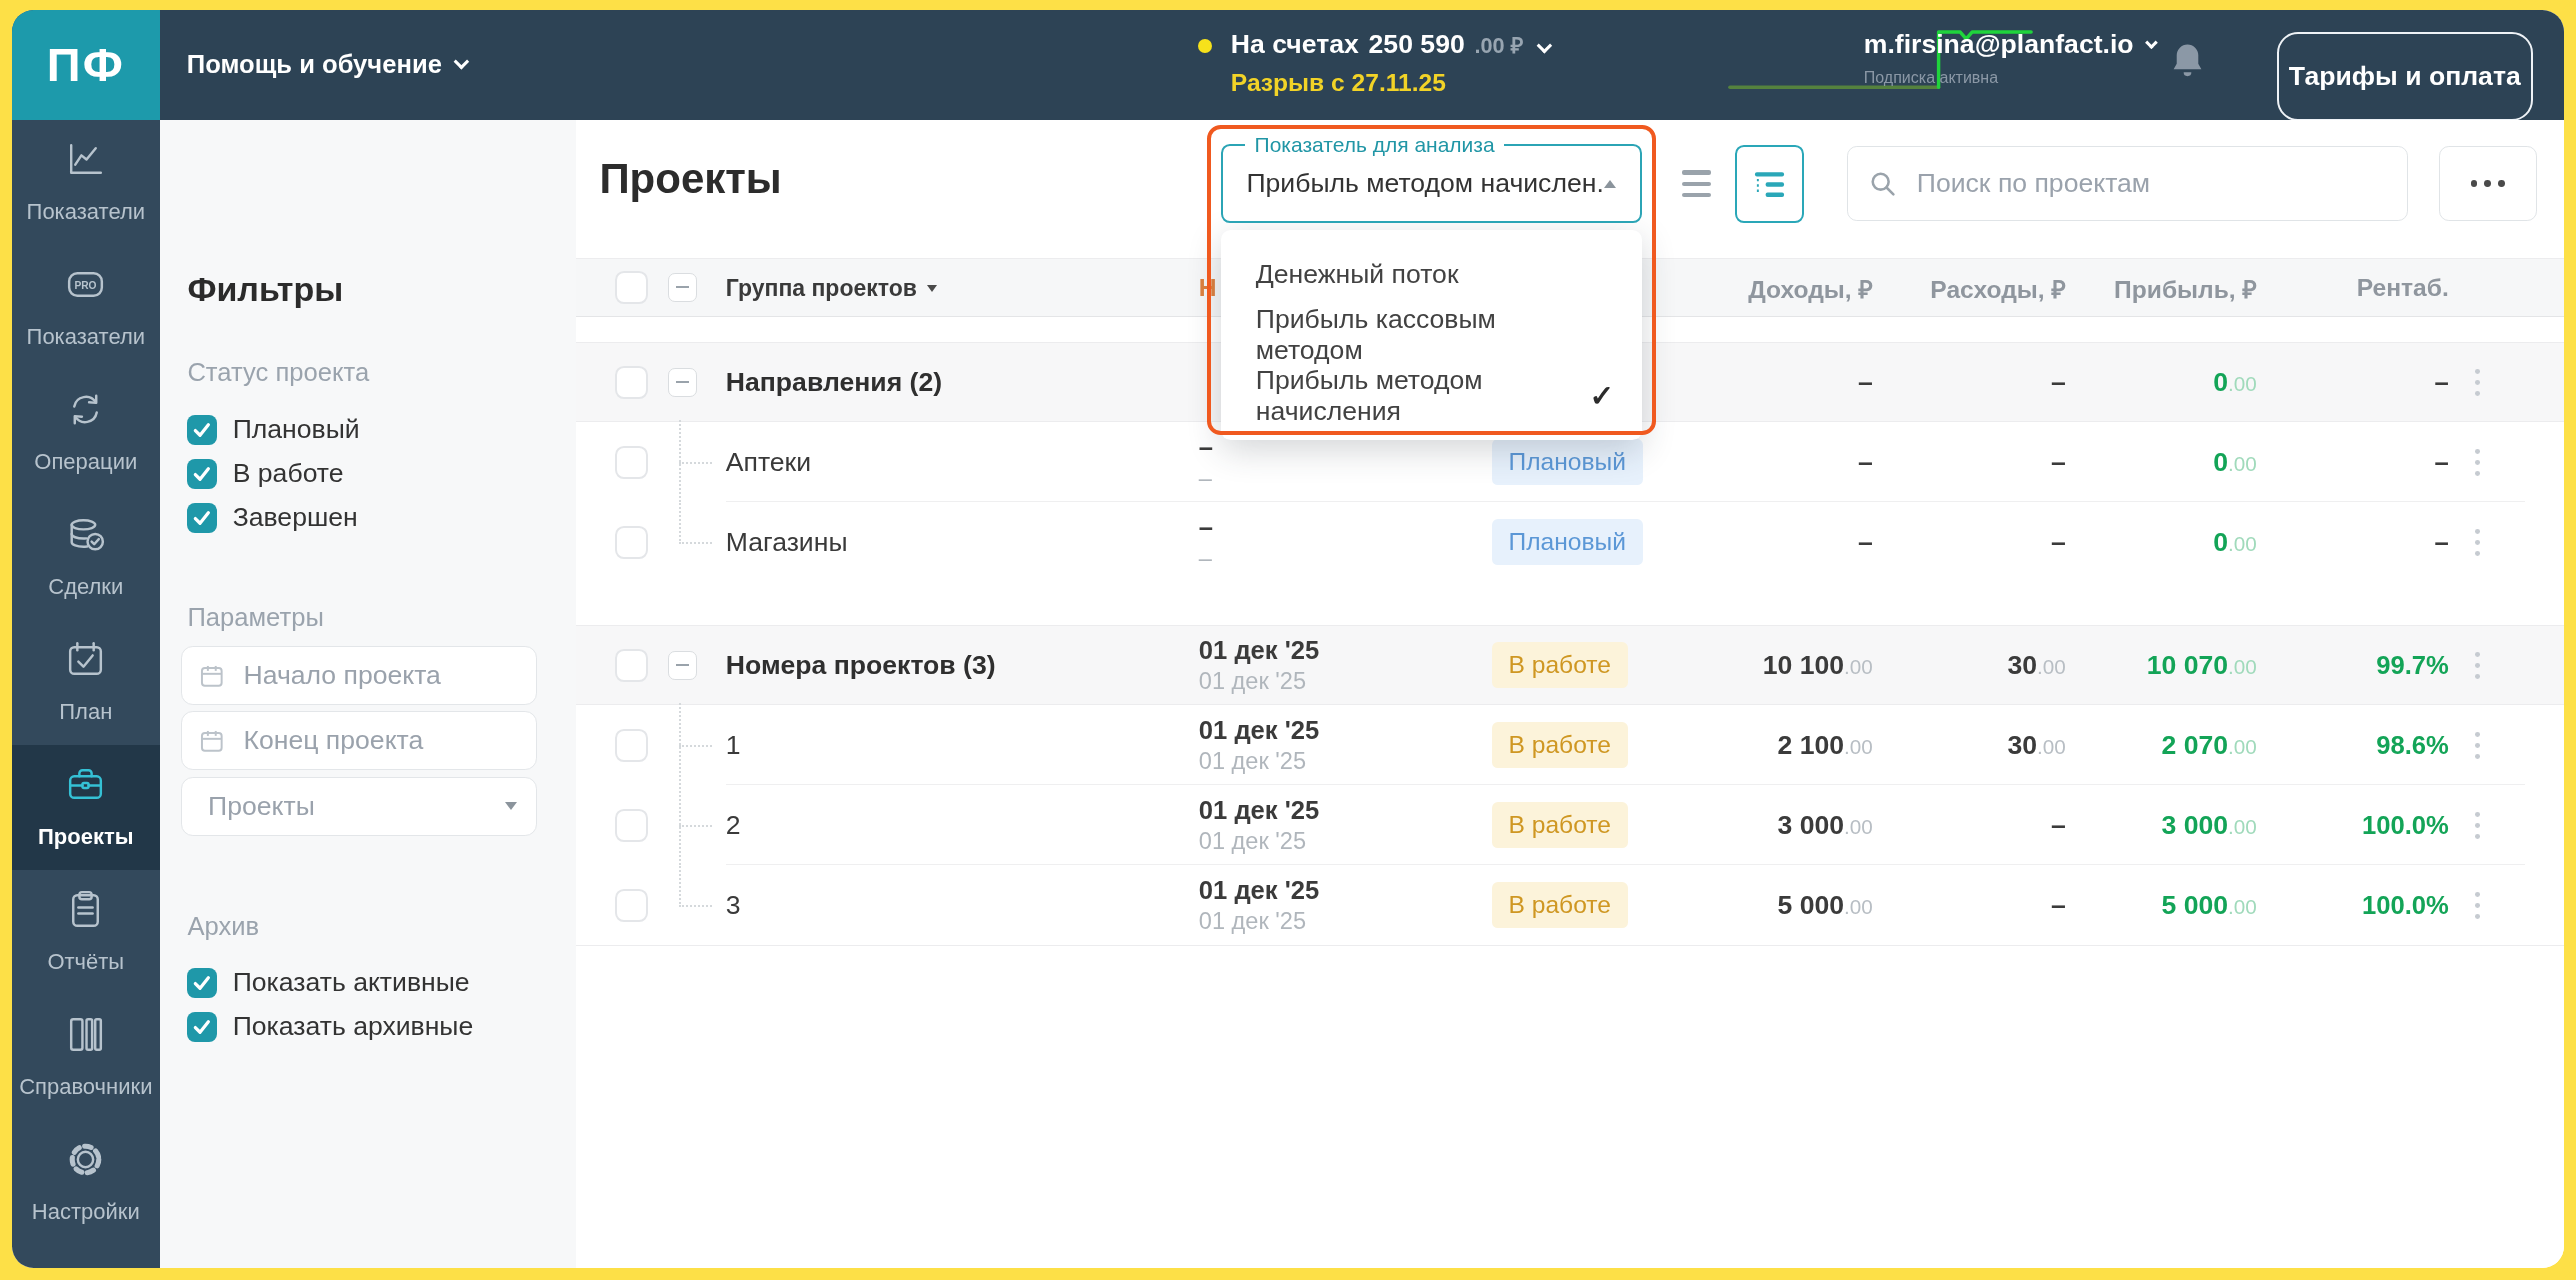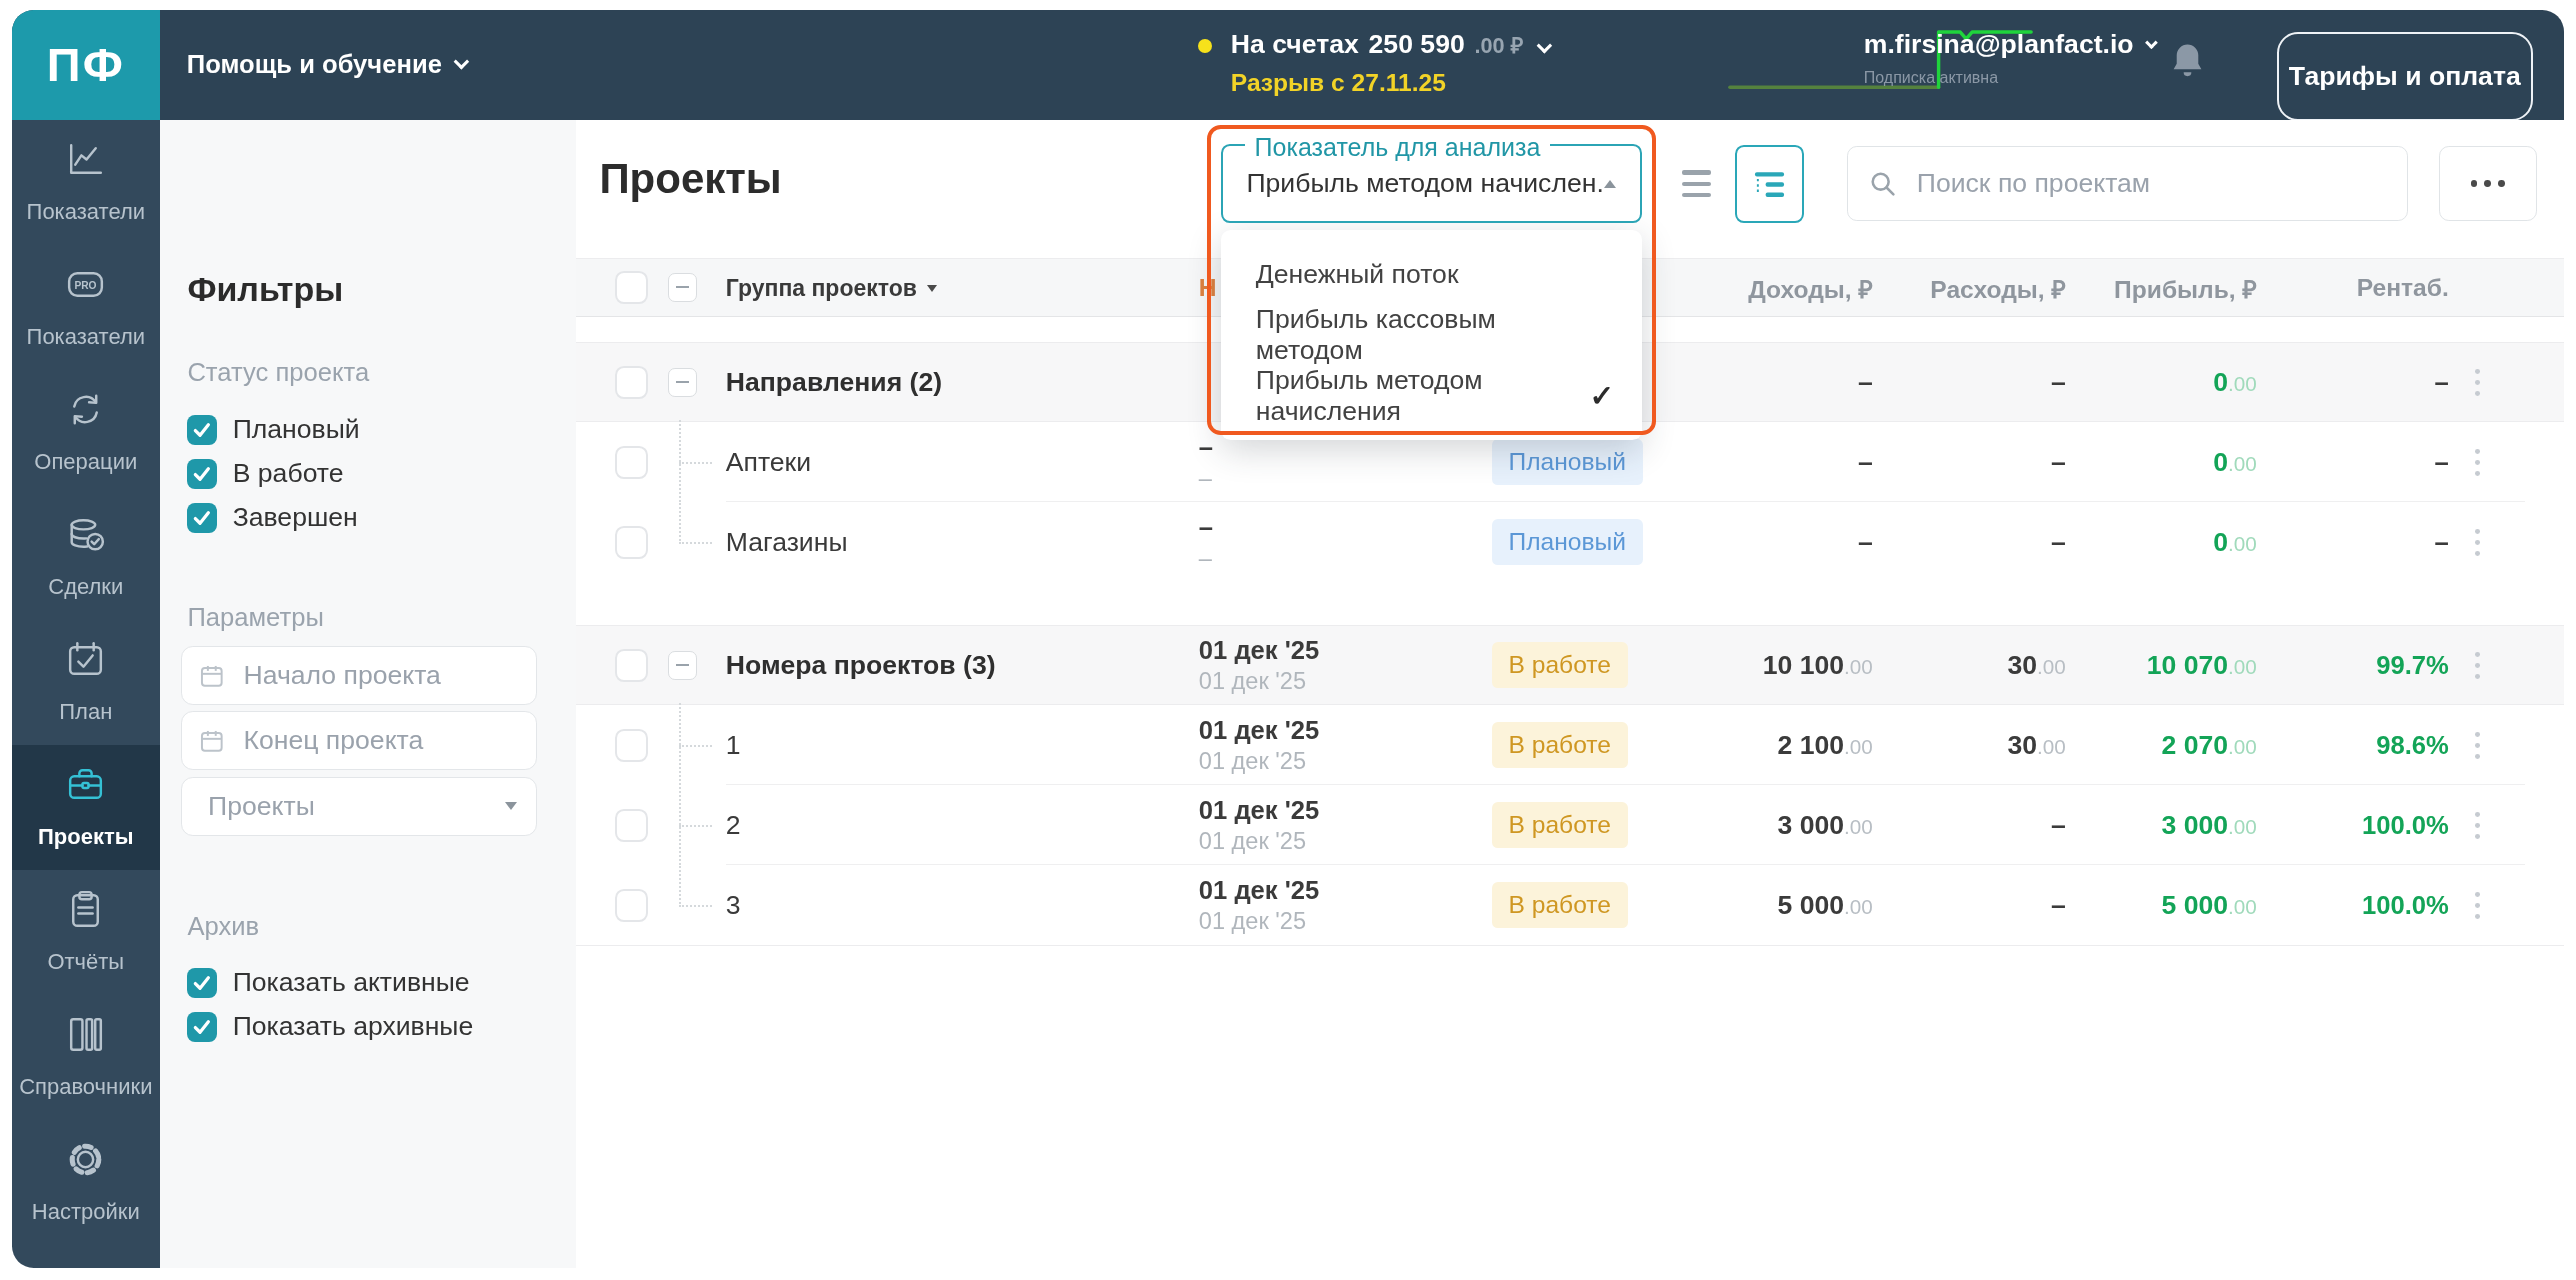--- a/index.html
+++ b/index.html
@@ -1,17 +1,17 @@
 <!DOCTYPE html>
 <html><head>
 <meta charset="utf-8">
 <style>
   * { margin:0; padding:0; box-sizing:border-box; }
   body { font-family:"Liberation Sans", sans-serif; background:#d8ecf6; }
-  .frame { position:relative; width:2576px; height:1280px; background:#ffffff; }
+  .frame { position:relative; width:2576px; height:1280px; background:#fde047; }
   .app { position:absolute; left:11.8px; top:9.8px; width:2552px; height:1258px;
          border-radius:21.7px; overflow:hidden; background:#ffffff; }
 
   
   .topbar { position:absolute; left:0; top:0; width:100%; height:110px; background:#2d4355; }
   .logo { position:absolute; left:0; top:0; width:148px; height:110px; background:#1d9aab;
           display:flex; align-items:center; justify-content:center;
           color:#fff; font-size:47px; font-weight:bold; letter-spacing:2px; }
   .help { position:absolute; left:175px; top:0; height:110px; display:flex; align-items:center;
           color:#ffffff; font-size:25.6px; font-weight:bold; gap:13.8px; cursor:pointer; }
@@ -79,21 +79,21 @@
                 background:#fff; font-size:26.6px; color:#444; padding:0 19.7px 0 69px; font-family:"Liberation Sans",sans-serif; }
   .search-box::placeholder { color:#9aa2ac; opacity:1; }
   .search-ico { position:absolute; left:1293px; top:50px; pointer-events:none; }
   .more-btn { position:absolute; left:1863px; top:26.6px; width:98px; height:75px; border:1.5px solid #e0e4e7; border-radius:9.8px;
               background:#fff; display:flex; align-items:center; justify-content:center; gap:6.9px; cursor:pointer; }
   .more-btn i { width:6.9px; height:6.9px; border-radius:50%; background:#4a4a4a; }
 
   
   .an-select { position:absolute; left:645px; top:24.6px; width:421px; height:79px; background:#fff;
                border:2.5px solid #2ba4b5; border-radius:8.9px; display:flex; align-items:center; padding:0 23.6px; cursor:pointer; z-index:45; }
-  .an-label { position:absolute; left:669px; top:12.8px; background:#fff; padding:0 9.8px; font-size:25px; color:#2196a6; z-index:46; }
+  .an-label { position:absolute; left:669px; top:12.8px; background:#fff; padding:0 9.8px; font-size:21px; color:#2196a6; z-index:46; }
   .an-value { flex:1; font-size:26.6px; color:#333; white-space:nowrap; overflow:hidden; }
   .tri-up { width:0; height:0; border-left:6.9px solid transparent; border-right:6.9px solid transparent; border-bottom:8.9px solid #8b949c; }
   .an-panel { position:absolute; left:645px; top:110px; width:421px; background:#fff; border-radius:9.8px; z-index:40;
               box-shadow:0 9.8px 34px rgba(40,50,60,.20); padding:13.8px 0; }
   .dd-option { height:61px; display:flex; align-items:center; padding:0 27.6px 0 35px; font-size:26.6px; color:#424242; cursor:pointer; }
   .dd-check { margin-left:auto; font-size:29.5px; font-weight:bold; color:#2c2c2c; visibility:hidden; }
   .dd-option.selected .dd-check { visibility:visible; }
   .orange-box { position:absolute; left:631px; top:4.9px; width:449px; height:310px; border:4.9px solid #f0591f;
                 border-radius:13.8px; z-index:50; pointer-events:none; }
 

